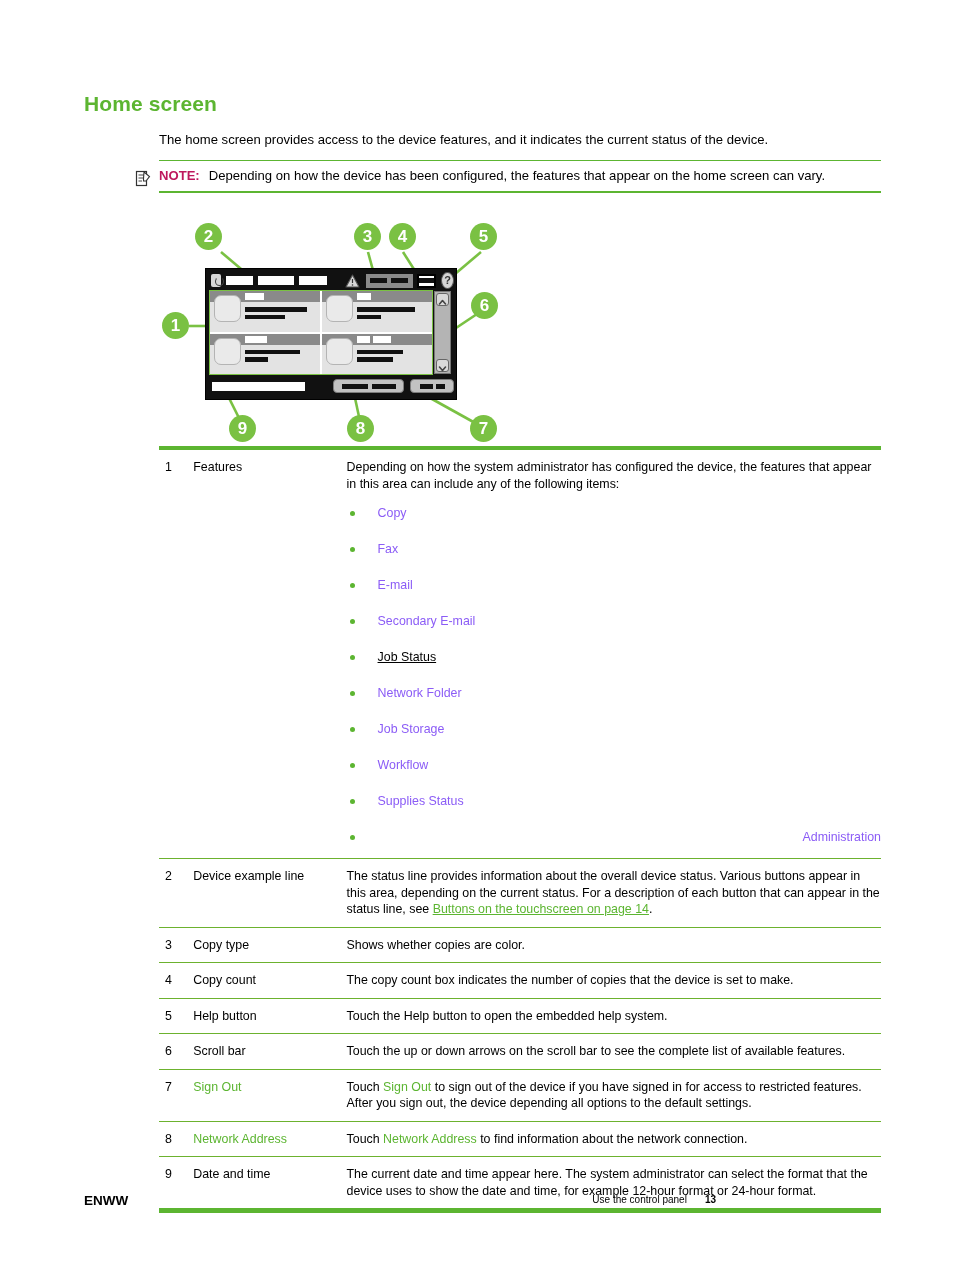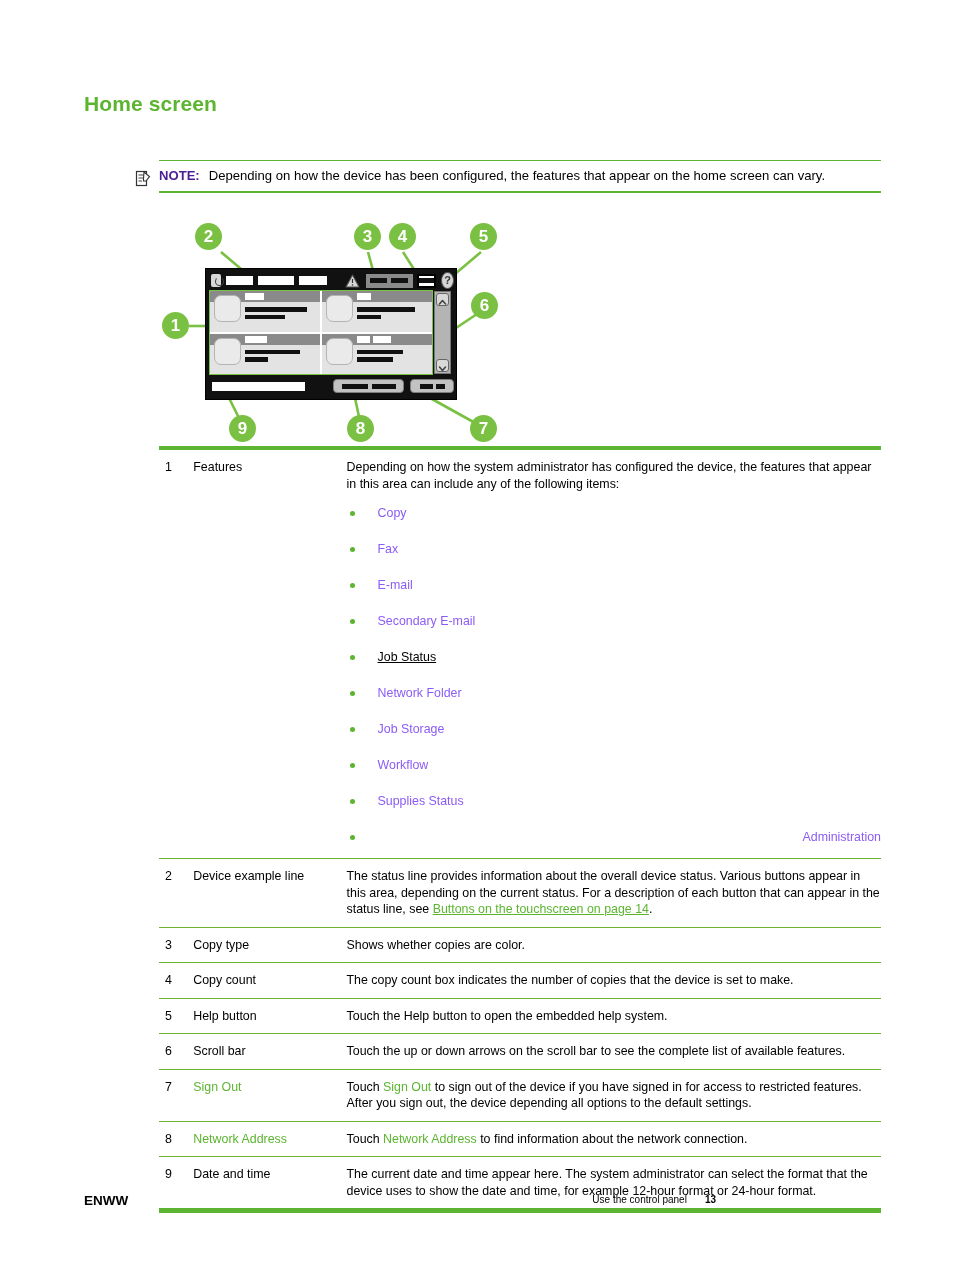--- a/index.html
+++ b/index.html
@@ -47,21 +47,21 @@
     position: relative;
     padding: 6px 0 6px 0;
     font-size: 13.1px;
     line-height: 18px;
   }
   .note-icon {
     position: absolute;
     left: -24px; top: 9px;
     width: 16px; height: 17px;
   }
-  .note-label { color: #4c1d95; font-weight: bold; }
+  .note-label { color: #be185d; font-weight: bold; }
   .note-gap { display: inline-block; width: 9px; }
 
   
   .figure {
     position: absolute;
     left: 159px; top: 216px;
     width: 360px; height: 232px;
   }
   .fig-svg { position: absolute; left: 0; top: 0; }
 
@@ -269,20 +269,21 @@
   }
   .footer-right .pg { display: inline-block; margin-left: 18px; font-weight: bold; }
 </style>
 </head>
 <body>
 
 <div class="page">
 
   <div class="h1">Home screen</div>
 
+  <div class="intro">The home screen provides access to the device features, and it indicates the current status of the device.</div>
 
   <div class="note-wrap">
     <div class="note-rule"></div>
     <div class="note-body">
       <span class="note-icon">
         <svg width="16" height="17" viewBox="0 0 16 17">
           <rect x="1.5" y="1.5" width="10" height="14" fill="#fff" stroke="#333" stroke-width="1.2"></rect>
           <line x1="3.5" y1="5" x2="9" y2="5" stroke="#444" stroke-width="1"></line>
           <line x1="3.5" y1="8" x2="9" y2="8" stroke="#444" stroke-width="1"></line>
           <line x1="3.5" y1="11" x2="7" y2="11" stroke="#444" stroke-width="1"></line>

